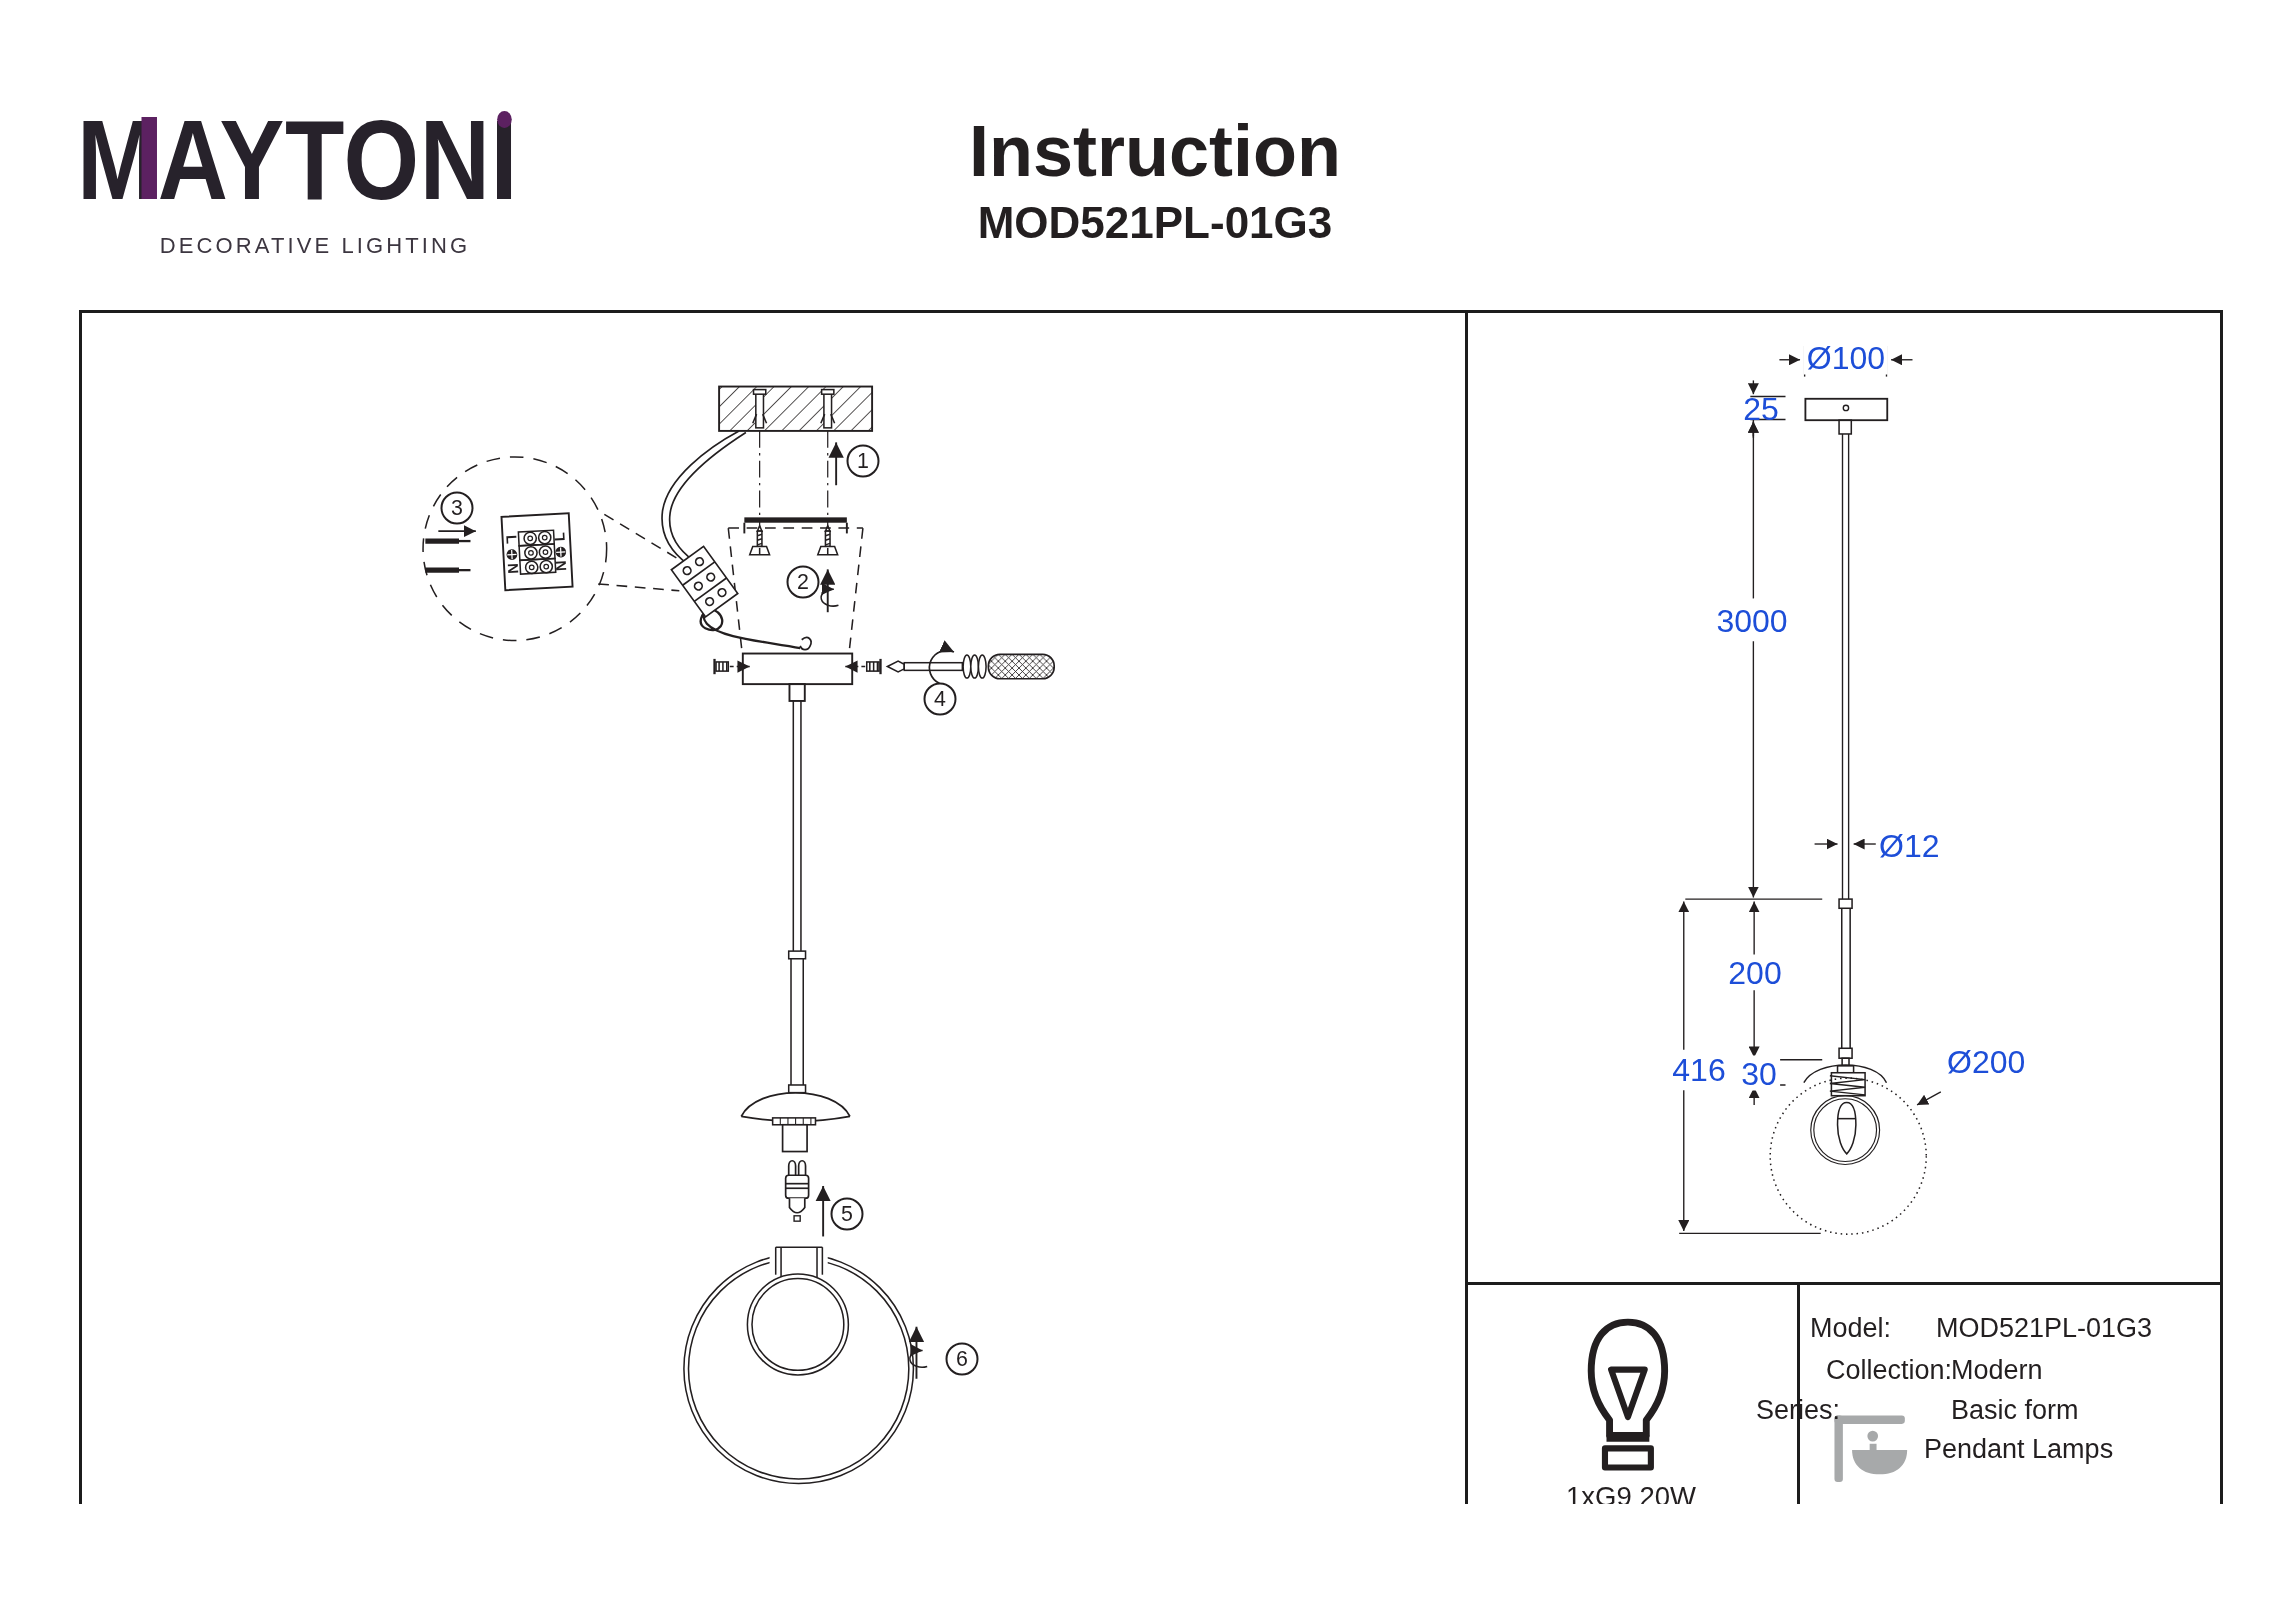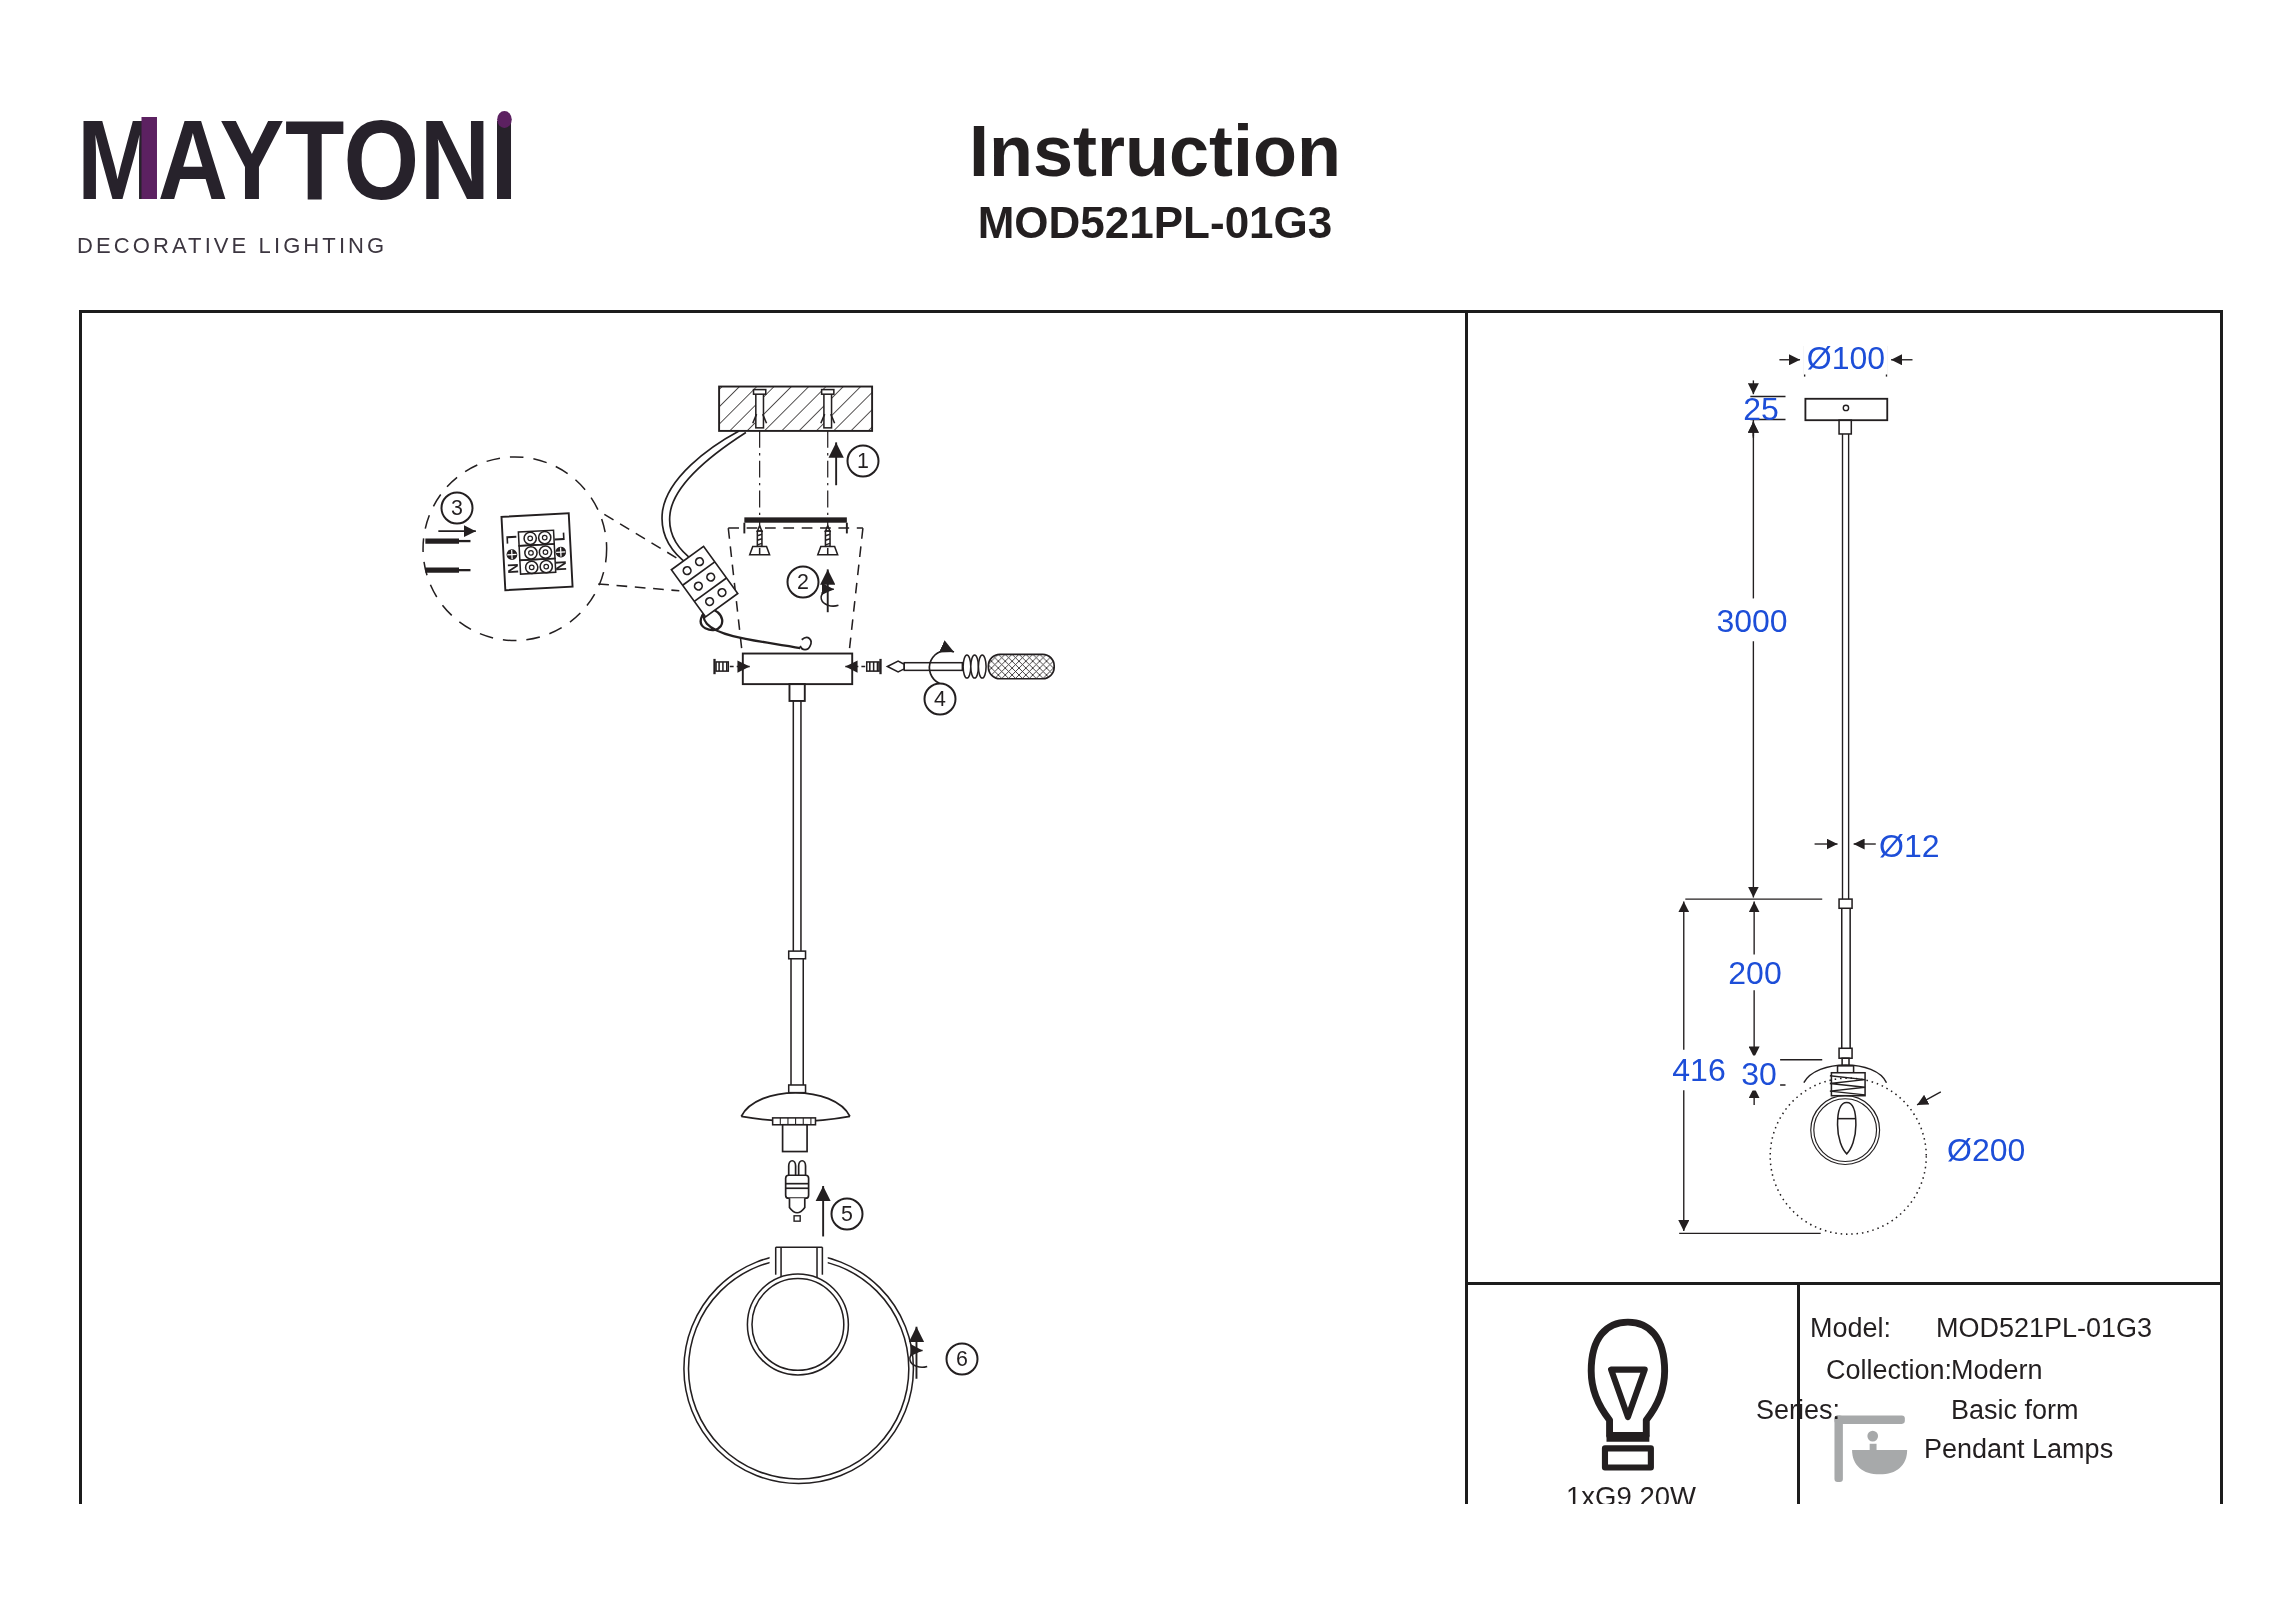--- a/index.html
+++ b/index.html
@@ -8,21 +8,21 @@
 
   
   .logo{position:absolute;left:77px;top:104px;line-height:1;}
   .logo-word{font-size:113px;font-weight:bold;color:#27222b;letter-spacing:0.8px;
              transform:scaleX(.86);transform-origin:left bottom;white-space:nowrap;}
   .logo-bar{display:inline-block;width:.155em;height:.73em;background:#5c2161;
             margin-left:-.175em;margin-right:.01em;}
   .logo-iwrap{position:relative;display:inline-block;}
   .logo-idot{position:absolute;left:50%;bottom:.79em;transform:translateX(-50%);
              width:.15em;height:.15em;border-radius:50%;background:#5c2161;}
-  .tagline{position:absolute;left:77px;top:233px;width:476px;text-align:left;
+  .tagline{position:absolute;left:77px;top:233px;width:476px;text-align:center;
            font-size:22px;letter-spacing:3.1px;color:#3c3640;}
 
   .title-block{position:absolute;left:803px;top:113px;width:704px;text-align:center;}
   .title-main{font-size:72px;font-weight:bold;line-height:1.08;}
   .title-model{font-size:44px;font-weight:bold;margin-top:7.7px;}
 
   
   .panel{position:absolute;border:3.1px solid #1c1c1c;background:transparent;box-sizing:border-box;}
   .panel-left{left:79px;top:310px;width:1389px;height:1234px;}
   .panel-right{left:1465px;top:310px;width:758px;height:1234px;}
@@ -391,21 +391,21 @@
   <div class="step" style="left:847px;top:1214px;">5</div>
   <div class="step" style="left:962px;top:1359px;">6</div>
 
   <div class="dim ctr" style="left:1846px;top:357px;">Ø100</div>
   <div class="dim ctr" style="left:1761px;top:409px;background:transparent;padding:0;text-align:right;">25</div>
   <div class="dim ctr" style="left:1752px;top:620px;">3000</div>
   <div class="dim" style="left:1876px;top:828px;">Ø12</div>
   <div class="dim ctr" style="left:1755px;top:972px;">200</div>
   <div class="dim ctr" style="left:1759px;top:1073px;">30</div>
   <div class="dim ctr" style="left:1699px;top:1069px;">416</div>
-  <div class="dim" style="left:1944px;top:1132px;">Ø200</div>
+  <div class="dim" style="left:1944px;top:1044px;">Ø200</div>
 
   <div class="bulb-label" style="left:1631px;top:1497px;">1xG9 20W</div>
 
   <div class="spec-label" style="left:1774px;top:1315px;margin-left:36px;">Model:</div>
   <div class="spec-value" style="left:1936px;top:1315px;">MOD521PL-01G3</div>
   <div class="spec-label" style="left:1826px;top:1357px;">Collection:</div>
   <div class="spec-value" style="left:1951px;top:1357px;">Modern</div>
   <div class="spec-label" style="left:1756px;top:1397px;">Series:</div>
   <div class="spec-value" style="left:1951px;top:1397px;">Basic form</div>
   <div class="spec-value" style="left:1924px;top:1436px;">Pendant Lamps</div>

